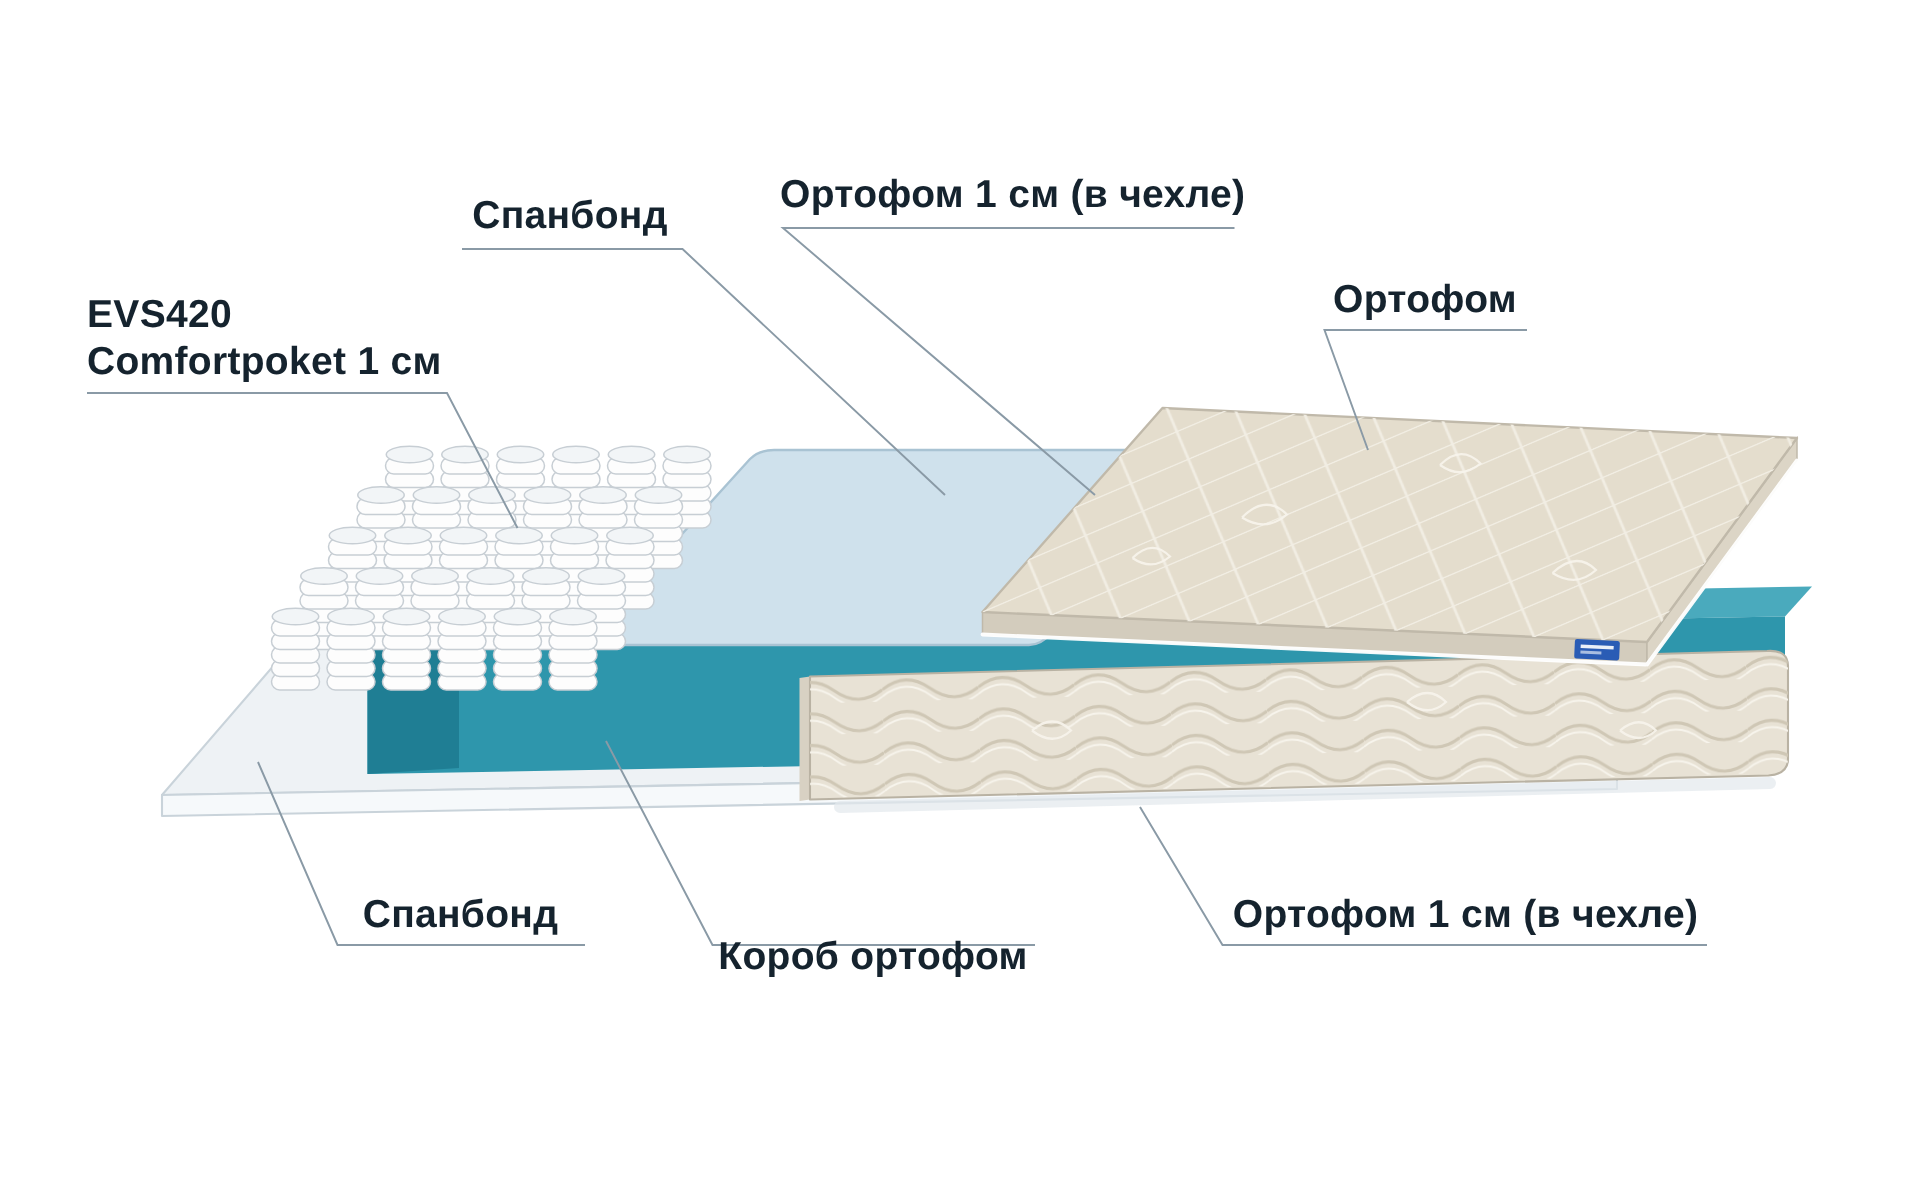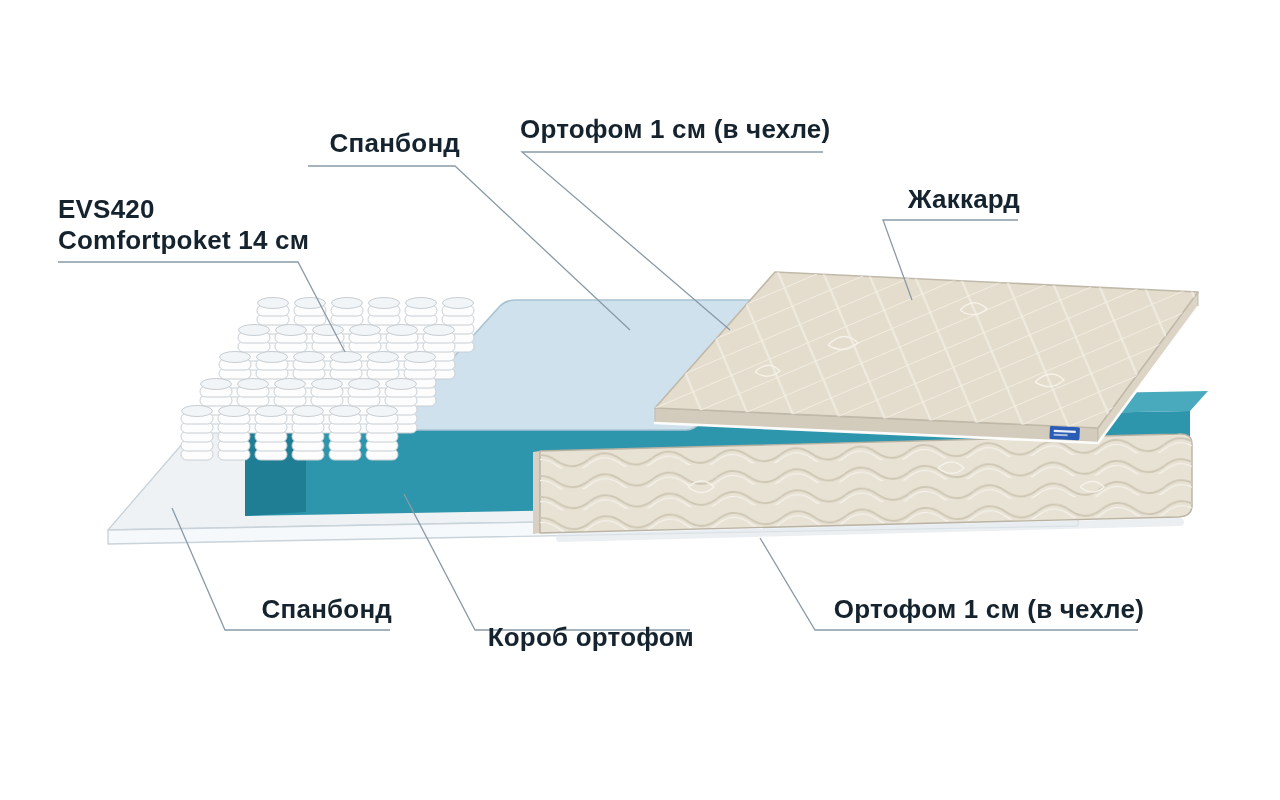--- a/index.html
+++ b/index.html
@@ -8,21 +8,21 @@
     width:1280px;height:800px;position:relative;overflow:hidden;
     background:var(--background,#ffffff);
     font-family:"Liberation Sans","DejaVu Sans",sans-serif;
   }
   .stage{position:absolute;inset:0}
   .illo{position:absolute;left:0;top:0;display:block}
   .label{
     position:absolute;font-size:26px;font-weight:600;
     color:var(--label_text,#15232e);letter-spacing:.2px;white-space:nowrap;
   }
-  .center{text-align:right}
+  .center{text-align:center}
   .leaders path{fill:none;stroke:var(--leader_line,#8a9aa6);stroke-width:1.3}
 
   .base-top{fill:var(--base_fill,#eef2f5);stroke:var(--base_edge,#c9d3da);stroke-width:1.4;stroke-linejoin:round}
   .base-front{fill:var(--base_face,#f6f9fb);stroke:var(--base_edge,#c9d3da);stroke-width:1.4;stroke-linejoin:round}
 
   .teal-top{fill:var(--teal_top,#4aaabd)}
   .teal-front{fill:var(--teal,#2e96ac)}
   .teal-left{fill:var(--teal_dark,#1f7e94)}
 
   .shadow-line{fill:none;stroke:#e2e8ec;stroke-width:8;opacity:.7;stroke-linecap:round}
@@ -157,25 +157,25 @@
       <path d="M172,508 L225,630 L390,630"></path>
       <path d="M404,494 L475,630 L690,630"></path>
       <path d="M760,538 L815,630 L1138,630"></path>
     </g>
   </svg>
 
   <div class="label center" style="left:300px;top:128px;width:160px">Спанбонд</div>
 
   <div class="label center" style="left:520px;top:114px;width:305px">Ортофом 1 см (в чехле)</div>
 
-  <div class="label center" style="left:880px;top:184px;width:140px">Жаккард</div>
+  <div class="label center" style="left:880px;top:184px;width:140px">Ортофом</div>
 
   <div class="label" style="left:58px;top:194px;width:280px;line-height:31px">
     <div>EVS420</div>
-    <div>Comfortpoket 14 см</div>
+    <div>Comfortpoket 1 см</div>
   </div>
 
   <div class="label center" style="left:222px;top:594px;width:170px">Спанбонд</div>
 
   <div class="label center" style="left:470px;top:622px;width:224px">Короб ортофом</div>
 
   <div class="label center" style="left:810px;top:594px;width:334px">Ортофом 1 см (в чехле)</div>
 </div>
 
 </body></html>

